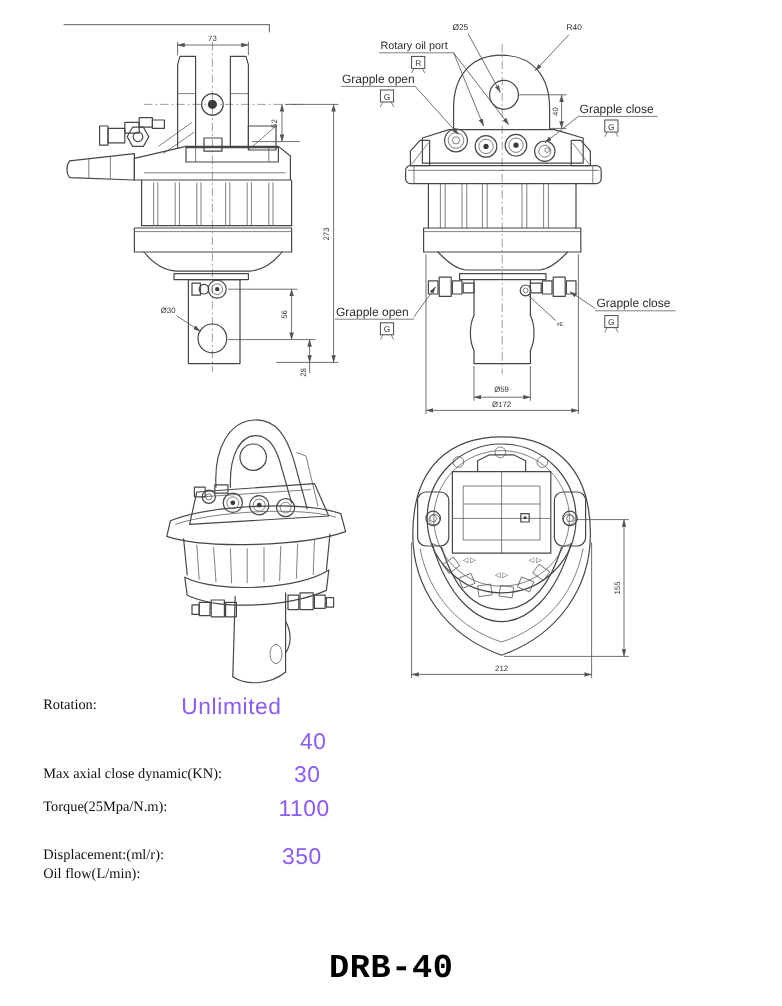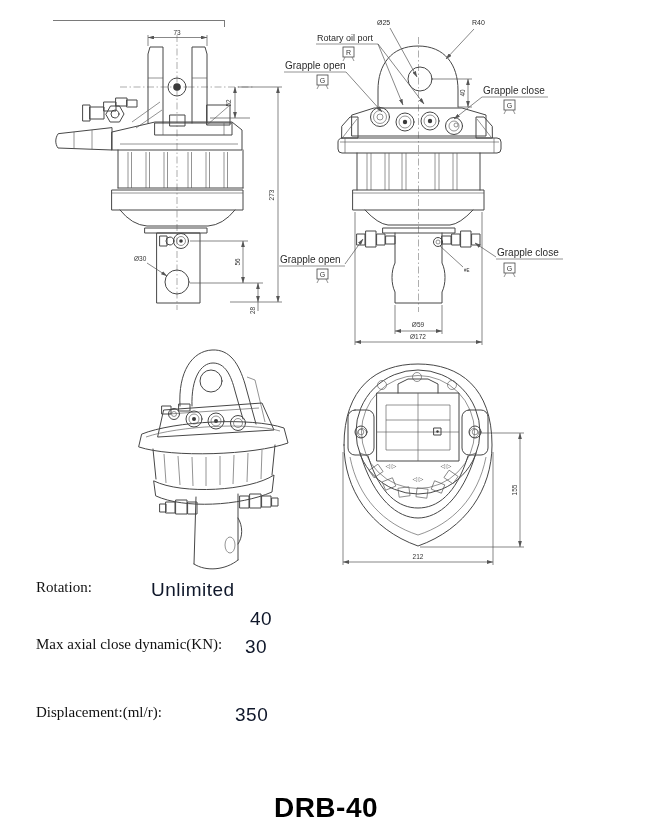--- a/index.html
+++ b/index.html
@@ -22,31 +22,31 @@
   .boxtxt{fill:#333;font-size:7px;}
   .tiny{fill:#333;font-size:4.5px;}
   .mark{fill:#444;font-size:6px;}
   .darkfill{fill:#3a3a3a;stroke:none;}
   
   .frame-h{left:53px;top:20px;width:172px;height:1px;background:#7a7a7a;}
   .frame-t{left:224px;top:20px;width:1px;height:7px;background:#7a7a7a;}
   
   .specs{left:36px;top:576px;width:300px;height:200px;}
   .spec-row{position:absolute;left:0;height:24px;white-space:nowrap;}
-  .spec-label{font-family:"Liberation Serif",serif;font-size:15px;color:#111;}
-  .spec-value{position:absolute;top:1px;font-family:"Liberation Sans",sans-serif;font-size:19px;color:#0f172a;letter-spacing:0.5px;}
+  .spec-label{font-family:"Liberation Serif",serif;font-size:12px;color:#111;}
+  .spec-value{position:absolute;top:1px;font-family:"Liberation Sans",sans-serif;font-size:19px;color:#8b5cf6;letter-spacing:0.5px;}
   .r1{top:2px}.r1 .spec-value{left:115px}
   .r2{top:31px}.r2 .spec-value{left:214px}
   .r3{top:59px}.r3 .spec-value{left:209px}
   .r4{top:87px}.r4 .spec-value{left:196px}
   .r5{top:127px}.r5 .spec-value{left:199px}
   .r6{top:143px}.r6 .spec-value{left:199px}
   .r7{top:171px}.r7 .spec-value{left:186px}
   .model-title{left:0;top:792px;width:652px;text-align:center;font-weight:bold;
-    font-size:28px;color:#000;letter-spacing:0.5px;font-family:Liberation Sans, sans-serif;}
+    font-size:28px;color:#000;letter-spacing:0.5px;font-family:Liberation Mono, monospace;}
 </style>
 </head>
 <body>
 
 <svg width="0" height="0">
   <defs>
     <marker id="ar" viewBox="0 0 10 6" refX="9.5" refY="3" markerWidth="9" markerHeight="5.4" orient="auto-start-reverse">
       <path d="M0,0 L10,3 L0,6 Z" fill="#555"></path>
     </marker>
   </defs>
@@ -419,19 +419,27 @@
     <span class="spec-label">Rotation:</span>
     <span class="spec-value">Unlimited</span>
   </div>
   <div class="spec-row r2">
     <span class="spec-value">40</span>
   </div>
   <div class="spec-row r3">
     <span class="spec-label">Max axial close dynamic(KN):</span>
     <span class="spec-value">30</span>
   </div>
+  <div class="spec-row r4">
+    <span class="spec-label">Torque(25Mpa/N.m):</span>
+    <span class="spec-value">1100</span>
+  </div>
   <div class="spec-row r5">
     <span class="spec-label">Displacement:(ml/r):</span>
     <span class="spec-value">350</span>
   </div>
+  <div class="spec-row r6">
+    <span class="spec-label">Oil flow(L/min):</span>
+    <span class="spec-value"></span>
+  </div>
 </div>
 
 <div class="abs model-title">DRB-40</div>
 
 </body></html>

